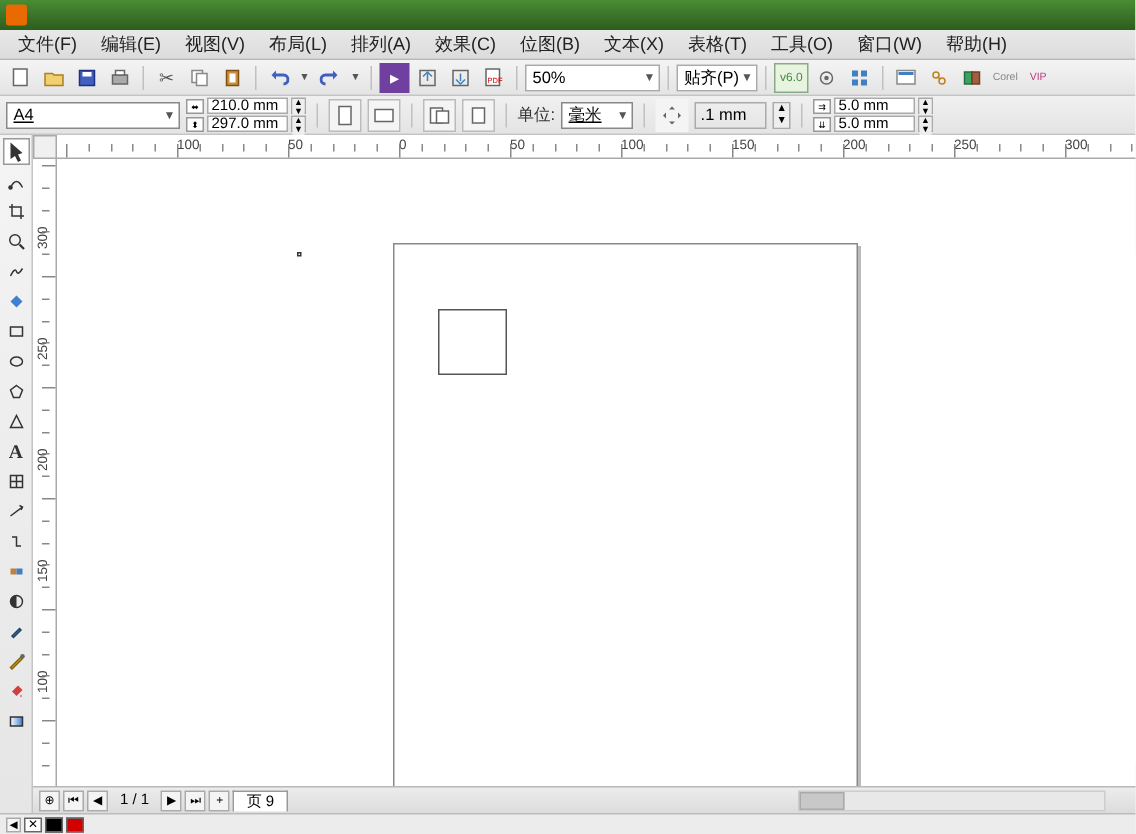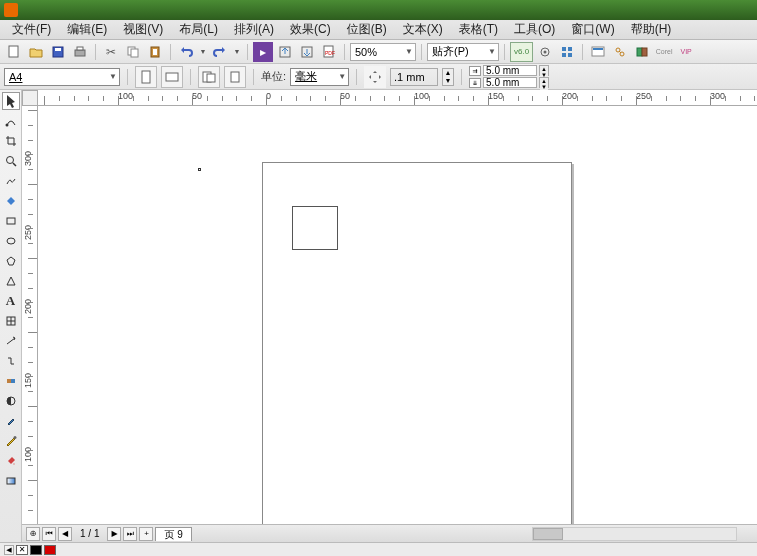--- a/index.html
+++ b/index.html
@@ -8,21 +8,21 @@
   .titlebar { height: 20px; background: linear-gradient(#4a8c34, #2d5d1e); display: flex; align-items: center; padding: 0 4px; color: #e6f0e0; }
   .titlebar .icon { width: 14px; height: 14px; background: #e86a00; border-radius: 2px; margin-right: 4px; }
   .titlebar .title { font-size: 11px; }
 
   .menubar { height: 20px; background: linear-gradient(#e8e8e8,#dcdcdc); display: flex; align-items: center; padding: 0 4px; border-bottom: 1px solid #b8b8b8; }
   .menubar .item { padding: 2px 8px; font-size: 12px; cursor: default; color: #222; }
 
   .toolbar { height: 24px; background: linear-gradient(#f4f4f4,#e4e4e4); display: flex; align-items: center; padding: 0 4px; border-bottom: 1px solid #c4c4c4; gap: 2px; }
   .tbtn { width: 20px; height: 20px; border: 1px solid transparent; display: flex; align-items: center; justify-content: center; font-size: 12px; color: #555; }
   .sep { width: 1px; height: 16px; background: #c0c0c0; margin: 0 3px; }
-  .zoom-sel { height: 18px; width: 66px; font-size: 11px; border: 1px solid #aaa; background: #fff; display: flex; align-items: center; padding: 0 4px; position: relative; }
+  .zoom-sel { height: 18px; width: 90px; font-size: 11px; border: 1px solid #aaa; background: #fff; display: flex; align-items: center; padding: 0 4px; position: relative; }
   .zoom-sel .arrow { position: absolute; right: 2px; font-size: 8px; color: #555; }
 
   .propbar { height: 26px; background: linear-gradient(#f0f0f0,#e4e4e4); display: flex; align-items: center; padding: 0 4px; border-bottom: 1px solid #c4c4c4; gap: 4px; }
   .paper-sel { height: 18px; width: 116px; font-size: 11px; border: 1px solid #888; background: #fff; display: flex; align-items: center; padding: 0 4px; position: relative; text-decoration: underline; }
   .paper-sel .arrow { position: absolute; right: 2px; font-size: 8px; color: #555; }
   .dim-box { display: flex; flex-direction: column; gap: 1px; }
   .dim-row { display: flex; align-items: center; gap: 2px; }
   .dim-row .glyph { width: 12px; height: 10px; border: 1px solid #999; background: #fff; font-size: 6px; display: flex; align-items: center; justify-content: center; }
   .dim-row .val { width: 54px; height: 11px; font-size: 10px; border: 1px solid #aaa; background: #fff; padding: 0 2px; line-height: 10px; }
   .dim-row .spin { width: 10px; height: 11px; font-size: 6px; display: flex; flex-direction: column; border: 1px solid #aaa; }
@@ -152,21 +152,21 @@
         <rect x="2" y="1" width="9" height="11" fill="#fff" stroke="#666"></rect>
         <text x="3" y="10" font-size="5" fill="#c00">PDF</text>
       </svg>
     </div>
   <div class="sep"></div>
   <div class="zoom-sel">
     <span>50%</span>
     <span class="arrow">▼</span>
   </div>
   <div class="sep"></div>
-  <div class="zoom-sel" style="width:72px">
+  <div class="zoom-sel" style="width:54px">
     <span>贴齐(P)</span>
     <span class="arrow">▼</span>
   </div>
   <div class="sep"></div>
   <div class="tbtn" style="width:auto;padding:0 3px;font-size:8px;background:#e8f4e0;border:1px solid #8a8;color:#484">v6.0</div>
   <div class="tbtn">
       <svg width="14" height="14">
         <circle cx="7" cy="7" r="4" fill="none" stroke="#666"></circle>
         <circle cx="7" cy="7" r="1.5" fill="#666"></circle>
       </svg>
@@ -201,20 +201,38 @@
     </div>
   <div class="tbtn" style="font-size:7px;color:#888">Corel</div>
   <div class="tbtn" style="font-size:7px;color:#c04080">VIP</div>
 </div>
 
 <div class="propbar">
   <div class="paper-sel">
     <span>A4</span>
     <span class="arrow">▼</span>
   </div>
+  <div class="dim-box">
+    <div class="dim-row">
+      <span class="glyph">⬌</span>
+      <span class="val">210.0 mm</span>
+      <span class="spin">
+          <span>▲</span>
+          <span>▼</span>
+        </span>
+    </div>
+    <div class="dim-row">
+      <span class="glyph">⬍</span>
+      <span class="val">297.0 mm</span>
+      <span class="spin">
+          <span>▲</span>
+          <span>▼</span>
+        </span>
+    </div>
+  </div>
   <div class="sep"></div>
   <div class="obtn">
       <svg width="12" height="14">
         <rect x="2" y="1" width="8" height="12" fill="#fff" stroke="#666"></rect>
       </svg>
     </div>
   <div class="obtn">
       <svg width="14" height="12">
         <rect x="1" y="2" width="12" height="8" fill="#fff" stroke="#666"></rect>
       </svg>
@@ -226,21 +244,21 @@
         <rect x="5" y="4" width="8" height="8" fill="#fff" stroke="#666"></rect>
       </svg>
     </div>
   <div class="obtn">
       <svg width="14" height="14">
         <rect x="3" y="2" width="8" height="10" fill="#fff" stroke="#666"></rect>
       </svg>
     </div>
   <div class="sep"></div>
   <span class="label-sm">单位:</span>
-  <div class="paper-sel" style="width:59px">
+  <div class="paper-sel" style="width:48px">
     <span>毫米</span>
     <span class="arrow">▼</span>
   </div>
   <div class="sep"></div>
   <div class="obtn" style="border:none">
       <svg width="16" height="16">
         <path d="M8 2l-2 2h4zM8 14l2-2H6zM2 8l2-2v4zM14 8l-2 2V6z" fill="#666"></path>
       </svg>
     </div>
   <span class="val" style="width:48px;height:18px;line-height:16px;border:1px solid #aaa;padding:0 3px">.1 mm</span>

